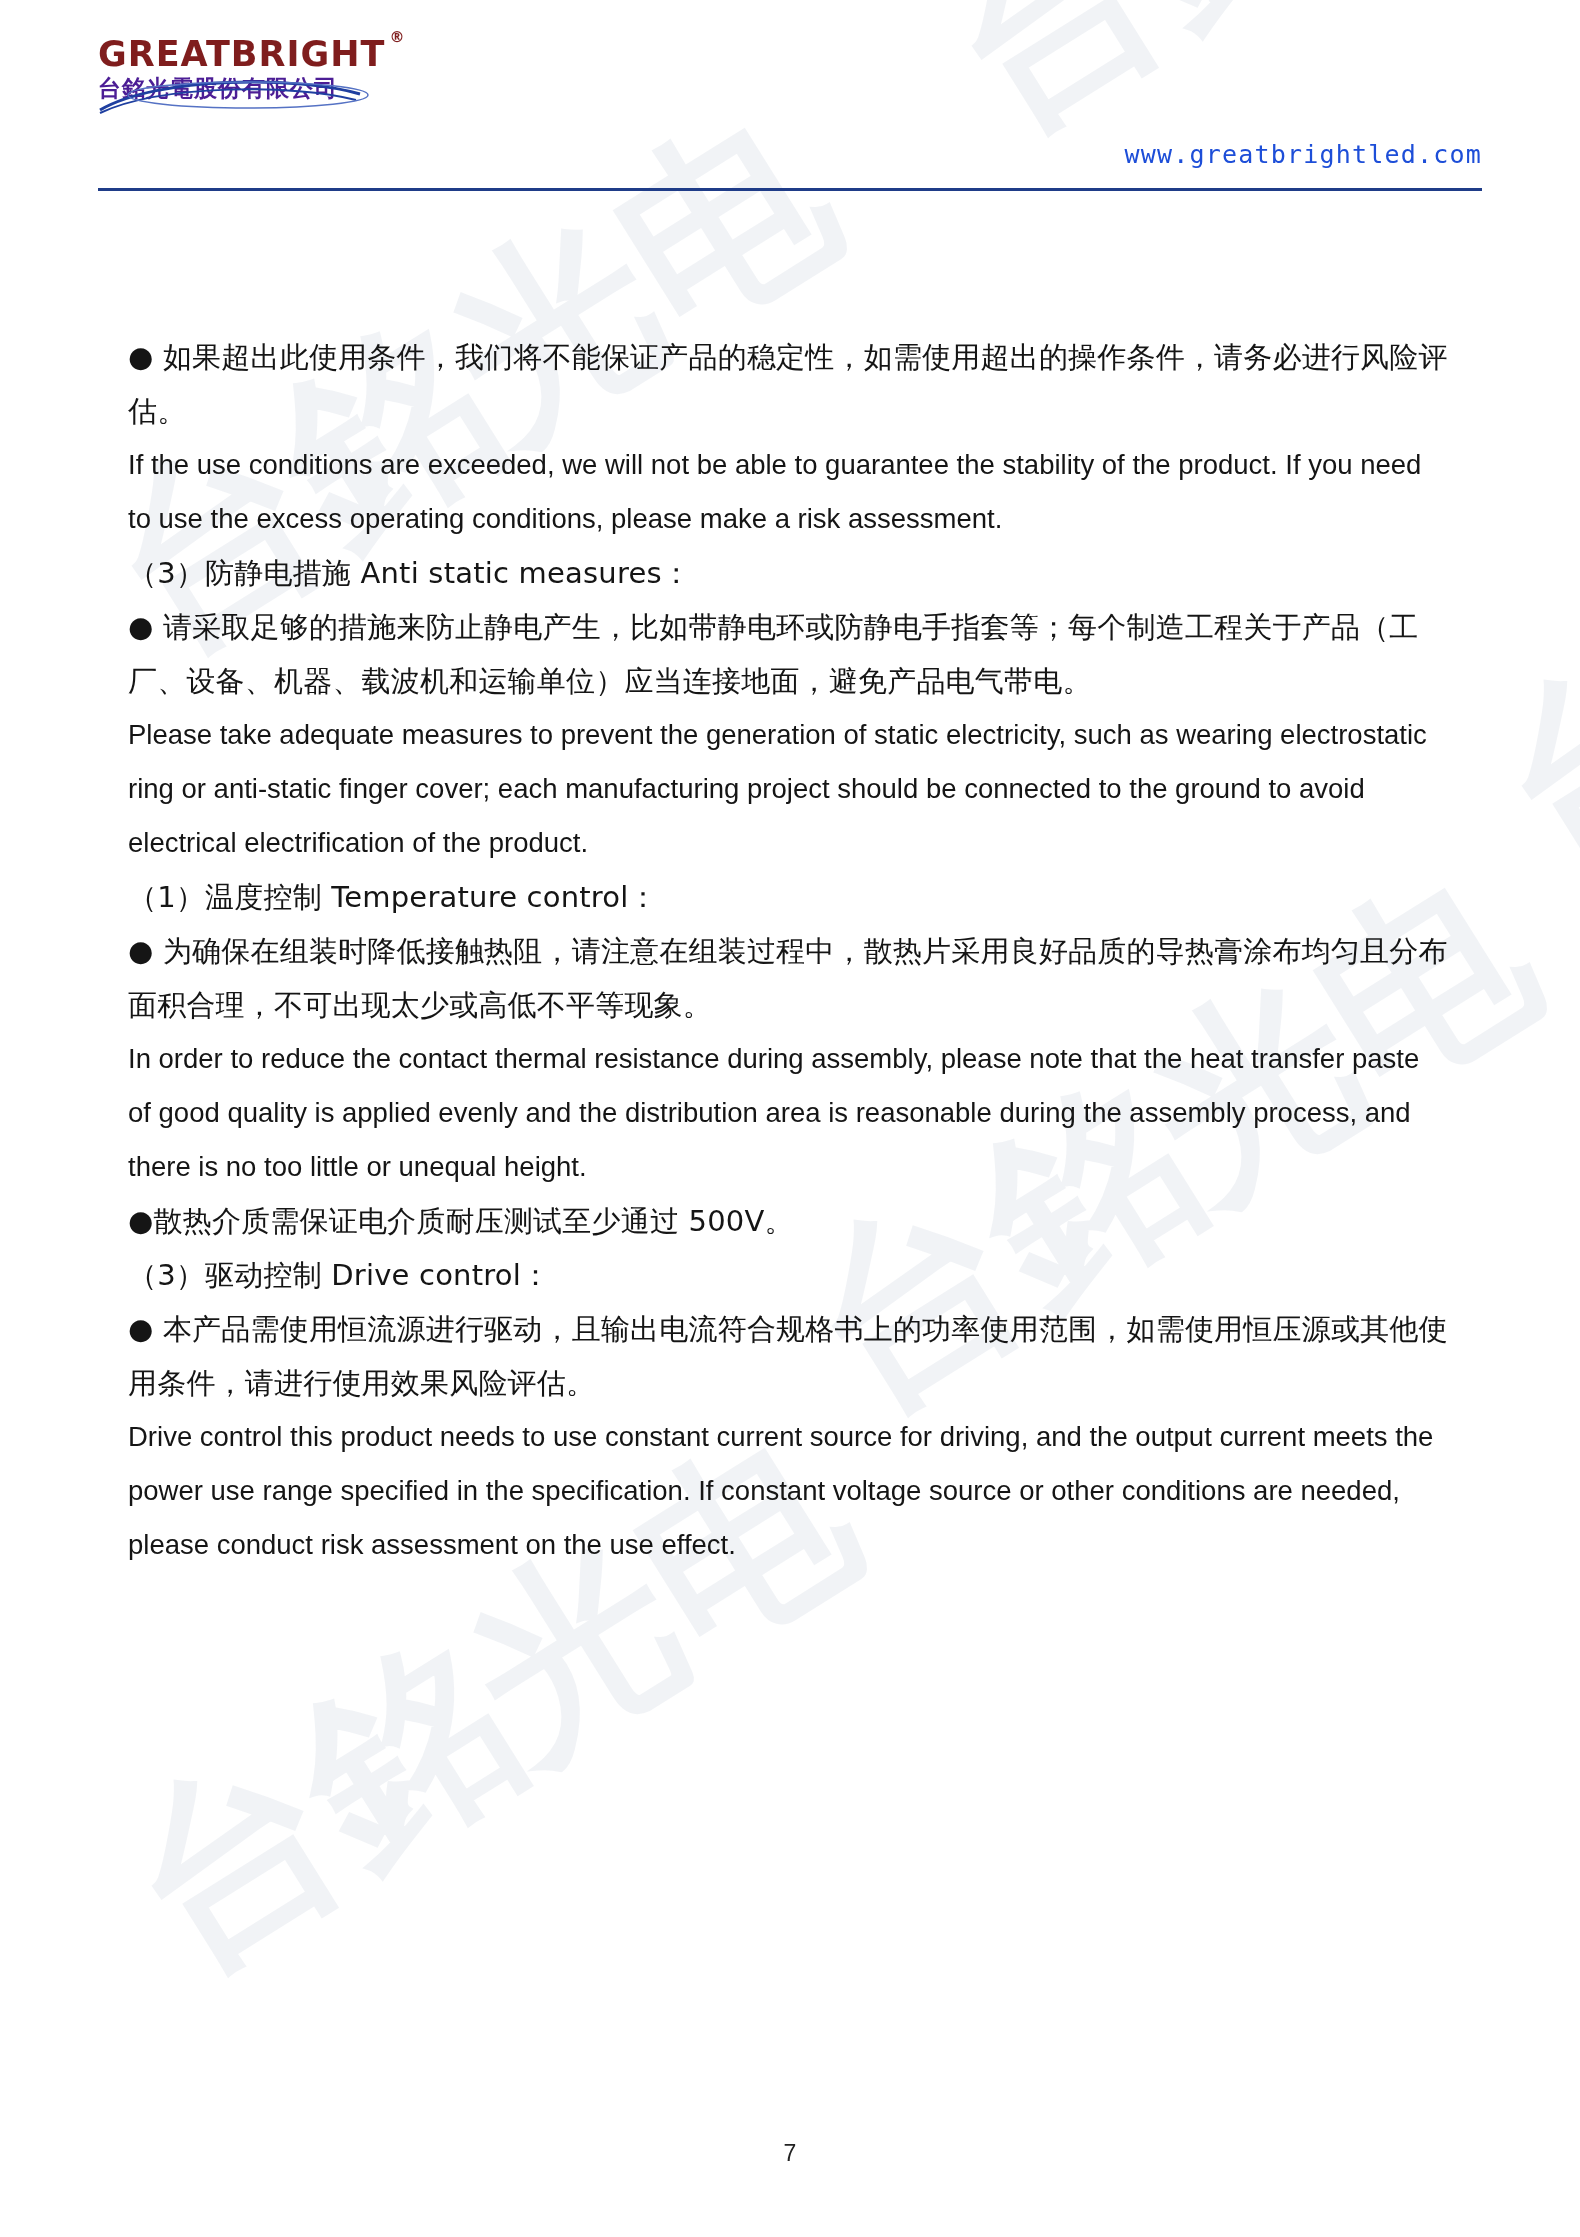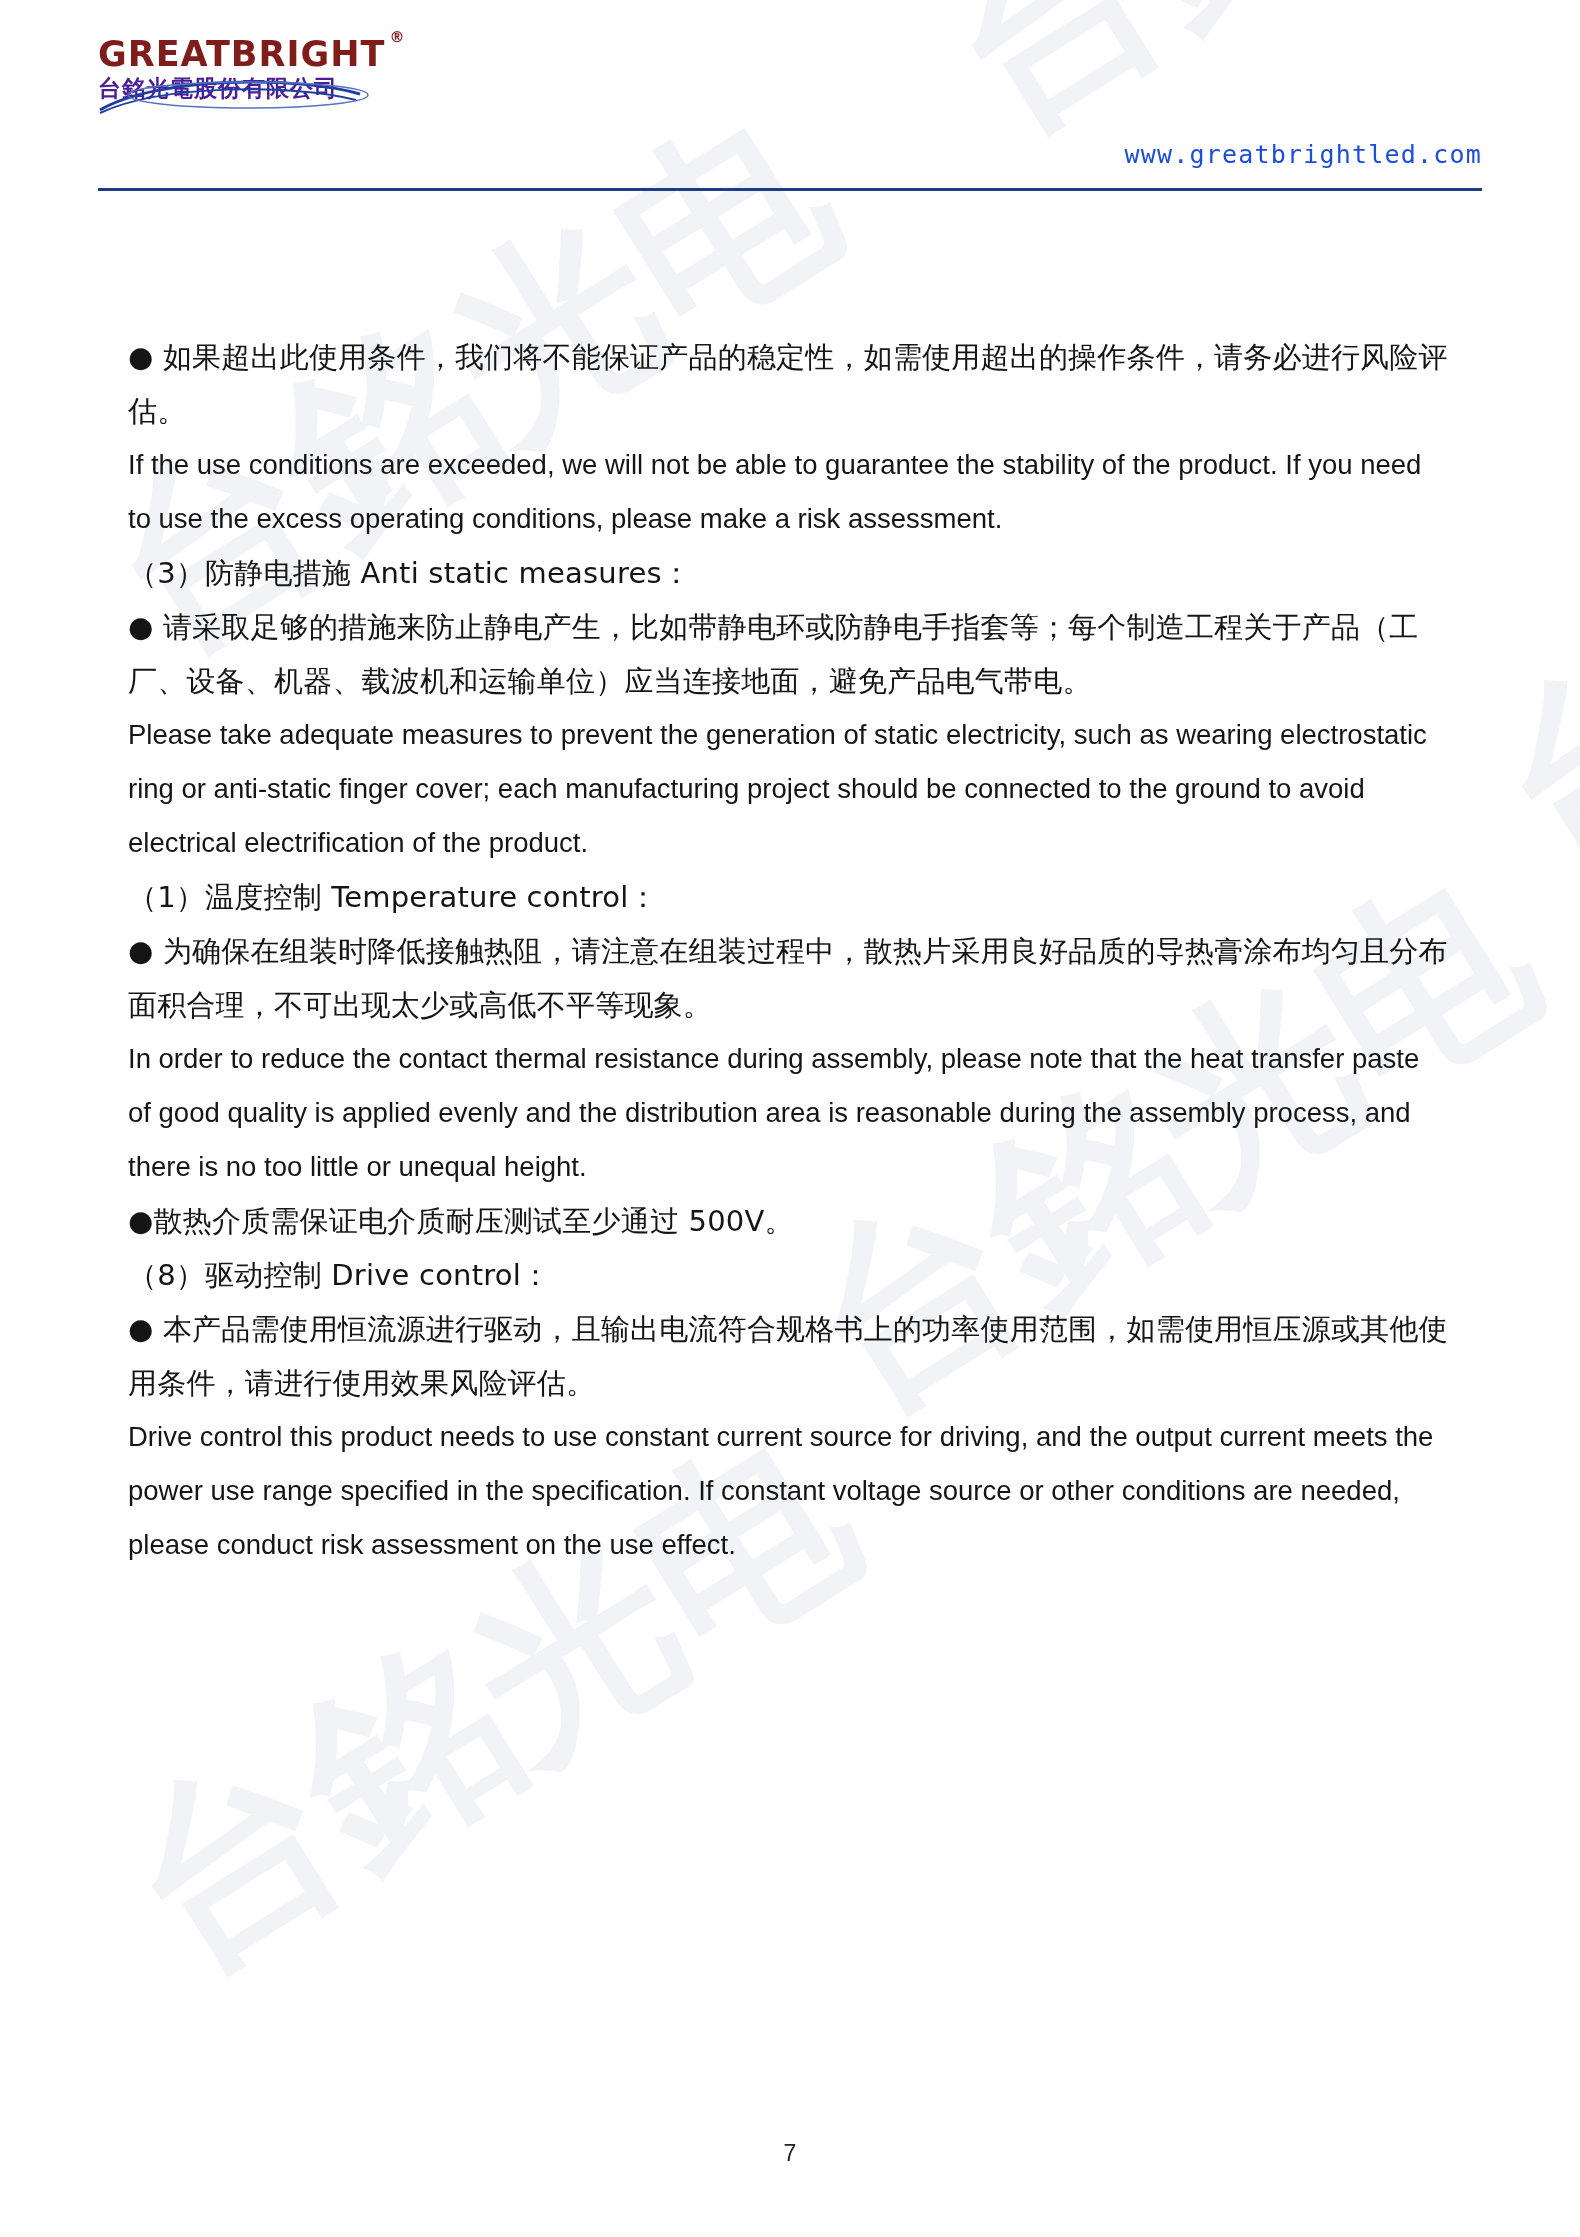--- a/index.html
+++ b/index.html
@@ -183,20 +183,20 @@
   <div class="content">
     <p class="cn bullet-para">● 如果超出此使用条件，我们将不能保证产品的稳定性，如需使用超出的操作条件，请务必进行风险评估。</p>
     <p class="en">If the use conditions are exceeded, we will not be able to guarantee the stability of the product. If you need to use the excess operating conditions, please make a risk assessment.</p>
     <p class="cn heading-para">（3）防静电措施 Anti static measures：</p>
     <p class="cn bullet-para">● 请采取足够的措施来防止静电产生，比如带静电环或防静电手指套等；每个制造工程关于产品（工厂、设备、机器、载波机和运输单位）应当连接地面，避免产品电气带电。</p>
     <p class="en">Please take adequate measures to prevent the generation of static electricity, such as wearing electrostatic ring or anti-static finger cover; each manufacturing project should be connected to the ground to avoid electrical electrification of the product.</p>
     <p class="cn heading-para">（1）温度控制 Temperature control：</p>
     <p class="cn bullet-para">● 为确保在组装时降低接触热阻，请注意在组装过程中，散热片采用良好品质的导热膏涂布均匀且分布面积合理，不可出现太少或高低不平等现象。</p>
     <p class="en">In order to reduce the contact thermal resistance during assembly, please note that the heat transfer paste of good quality is applied evenly and the distribution area is reasonable during the assembly process, and there is no too little or unequal height.</p>
     <p class="cn bullet-para">●散热介质需保证电介质耐压测试至少通过 500V。</p>
-    <p class="cn heading-para">（8）驱动控制 Drive control：</p>
+    <p class="cn heading-para">（3）驱动控制 Drive control：</p>
     <p class="cn bullet-para">● 本产品需使用恒流源进行驱动，且输出电流符合规格书上的功率使用范围，如需使用恒压源或其他使用条件，请进行使用效果风险评估。</p>
     <p class="en">Drive control this product needs to use constant current source for driving, and the output current meets the power use range specified in the specification. If constant voltage source or other conditions are needed, please conduct risk assessment on the use effect.</p>
   </div>
 
   <div class="page-number">7</div>
 
 </div>
 
 </body></html>

